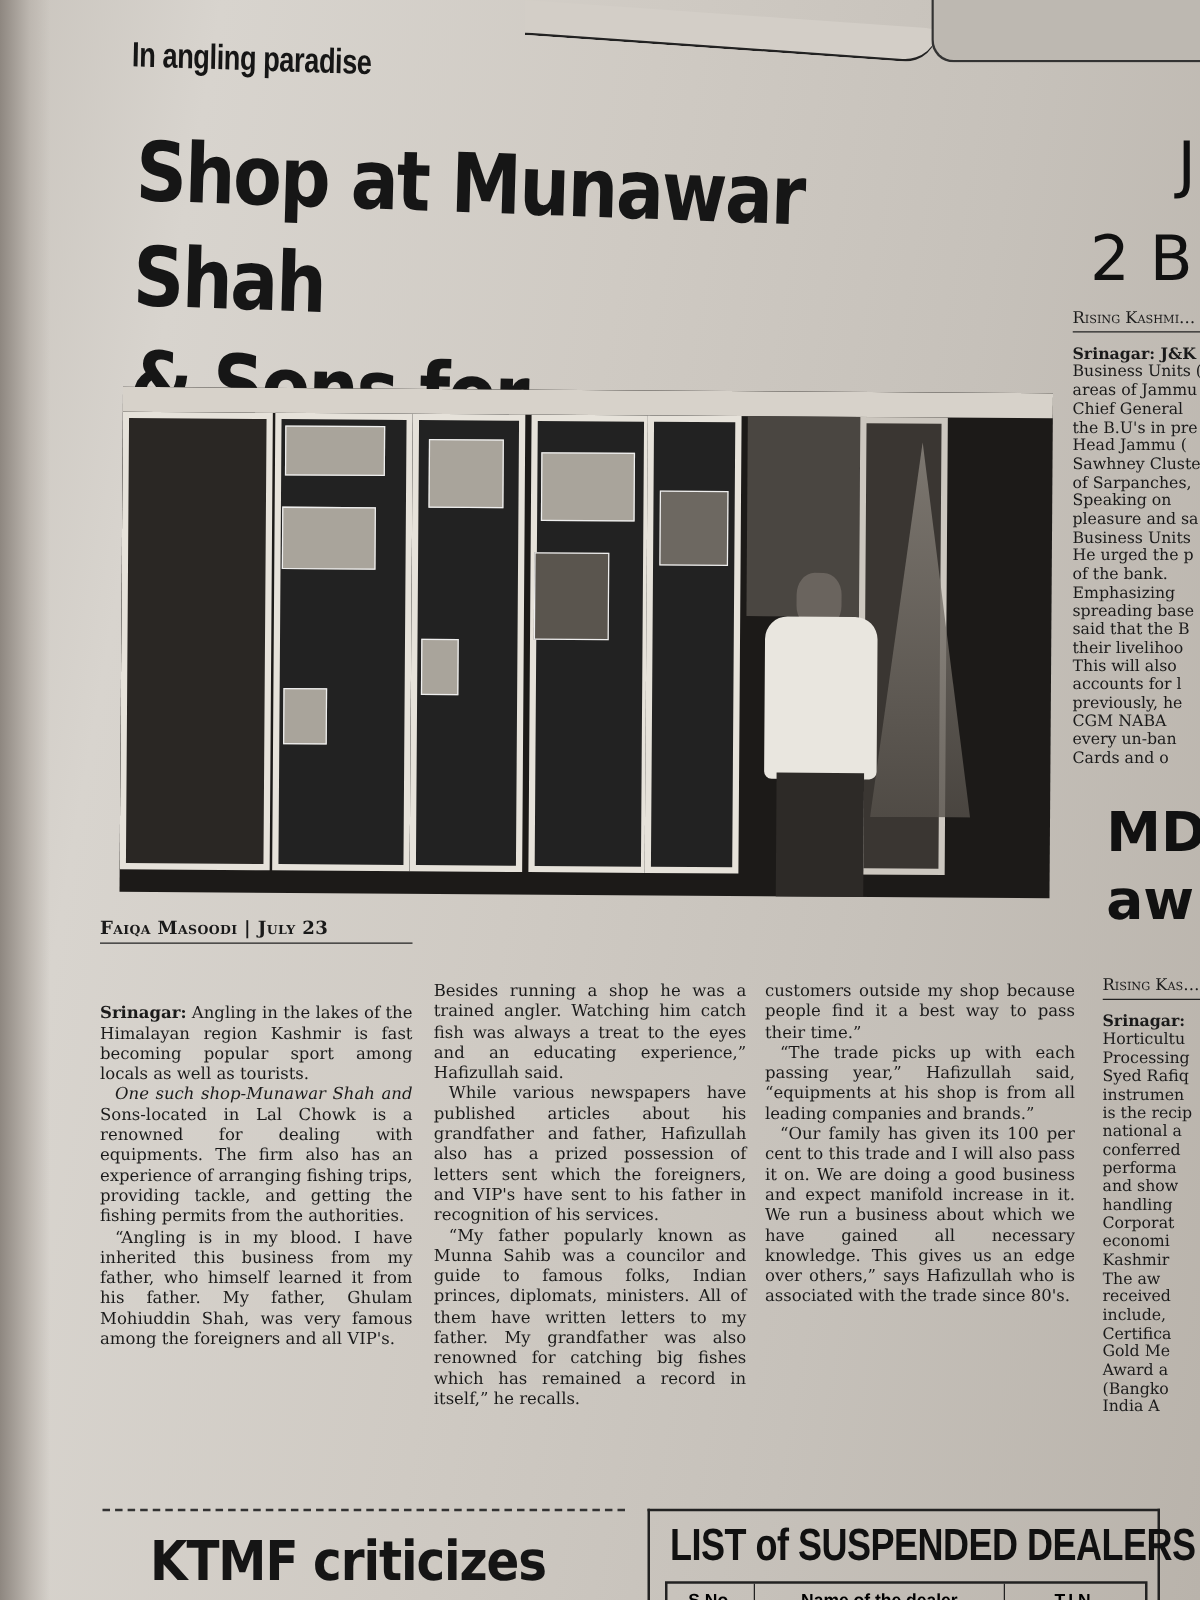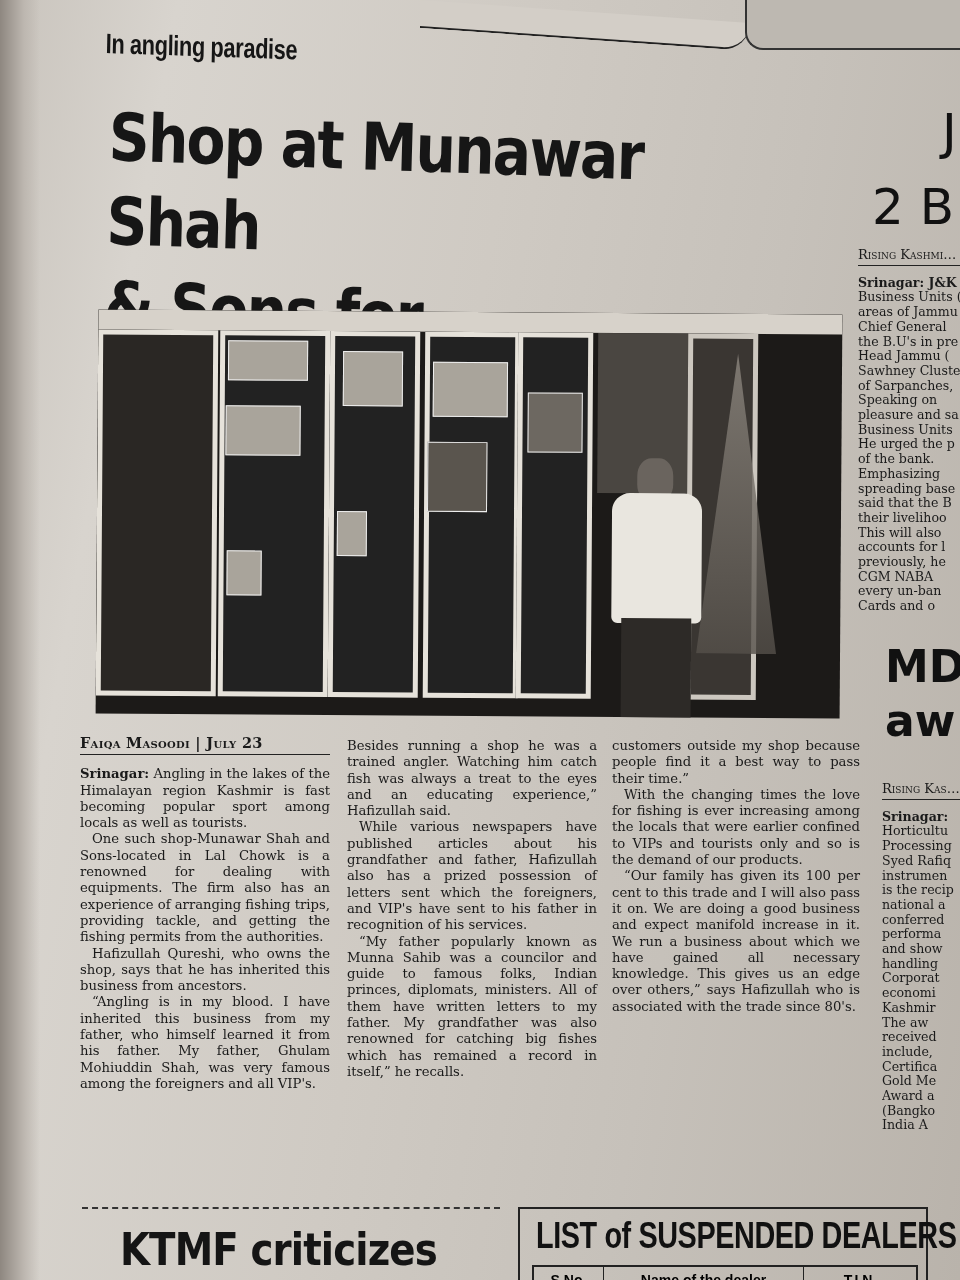--- a/index.html
+++ b/index.html
@@ -70,31 +70,31 @@
     background: linear-gradient(180deg, #8d877f, #55504a);
     clip-path: polygon(50% 0, 100% 100%, 0 100%);
     opacity: 0.8;
   }
   .col {
     position: absolute; top: 735px;
     font-family: "DejaVu Serif", serif; font-size: 13.2px; line-height: 16.3px;
     color: #1a1a1a; text-align: justify;
   }
   .col p { text-indent: 12px; }
-  .col p.first { text-indent: 0; }
+  .col p.first { text-indent: 0; margin-top: 48px; }
   .col1 { left: 80px; width: 250px; }
   .col2 { left: 347px; width: 250px; top: 738px; }
   .col3 { left: 612px; width: 248px; top: 738px; }
   .byline {
     font-variant: small-caps; font-weight: bold; font-size: 14.5px;
     border-bottom: 1.5px solid #222; padding-bottom: 3px; margin-bottom: 11px;
     text-indent: 0 !important; letter-spacing: 0.3px;
   }
   .dateline { font-weight: bold; }
-  .italic { }
+  .italic { font-style: italic; }
   .right-col {
     position: absolute; left: 858px; width: 120px;
     font-family: "DejaVu Serif", serif; font-size: 12.6px; line-height: 14.7px;
     color: #1a1a1a; overflow: hidden; white-space: nowrap;
   }
   .right-head1 {
     position: absolute; left: 872px; top: 178px;
     font-family: "DejaVu Sans", sans-serif; font-size: 50px; color: #111;
     white-space: nowrap;
   }
@@ -169,33 +169,32 @@
     <div class="net"></div>
     <div class="man-head"></div>
     <div class="man-shirt"></div>
     <div class="man-legs"></div>
   </div>
 
   <div class="col col1">
     <p class="byline">Faiqa Masoodi | July 23</p>
     <p class="first"><span class="dateline">Srinagar:</span> <span>Angling in the lakes of the Himalayan region Kashmir is fast becoming popular sport among locals as well as tourists.</span></p>
     <p class="italic-wrap"><span><span class="italic">One such shop-Munawar Shah and</span> Sons-located in Lal Chowk is a renowned for dealing with equipments. The firm also has an experience of arranging fishing trips, providing tackle, and getting the fishing permits from the authorities.</span></p>
-    <p>Hafizullah Qureshi, who owns the shop, says that he has inherited this business from ancestors.</p>
     <p>“Angling is in my blood. I have inherited this business from my father, who himself learned it from his father. My father, Ghulam Mohiuddin Shah, was very famous among the foreigners and all VIP's.</p>
   </div>
 
   <div class="col col2">
     <p class="first">Besides running a shop he was a trained angler. Watching him catch fish was always a treat to the eyes and an educating experience,” Hafizullah said.</p>
     <p>While various newspapers have published articles about his grandfather and father, Hafizullah also has a prized possession of letters sent which the foreigners, and VIP's have sent to his father in recognition of his services.</p>
     <p>“My father popularly known as Munna Sahib was a councilor and guide to famous folks, Indian princes, diplomats, ministers. All of them have written letters to my father. My grandfather was also renowned for catching big fishes which has remained a record in itself,” he recalls.</p>
   </div>
 
   <div class="col col3">
     <p class="first">customers outside my shop because people find it a best way to pass their time.”</p>
-    <p>With the changing times the love for fishing is ever increasing among the locals that were earlier confined to VIPs and tourists only and so is the demand of our products.</p>
+    <p>“The trade picks up with each passing year,” Hafizullah said, “equipments at his shop is from all leading companies and brands.”</p>
     <p>“Our family has given its 100 per cent to this trade and I will also pass it on. We are doing a good business and expect manifold increase in it. We run a business about which we have gained all necessary knowledge. This gives us an edge over others,” says Hafizullah who is associated with the trade since 80's.</p>
   </div>
 
   <div class="right-head1">
     <div style="position:absolute;left:70px;top:-75px;font-size:50px;">J</div>
     <div>2 B</div>
   </div>
   <div class="right-col" style="top:248px;">
     <div class="right-credit">Rising Kashmi…</div>
     <div id="rs1-lines">

